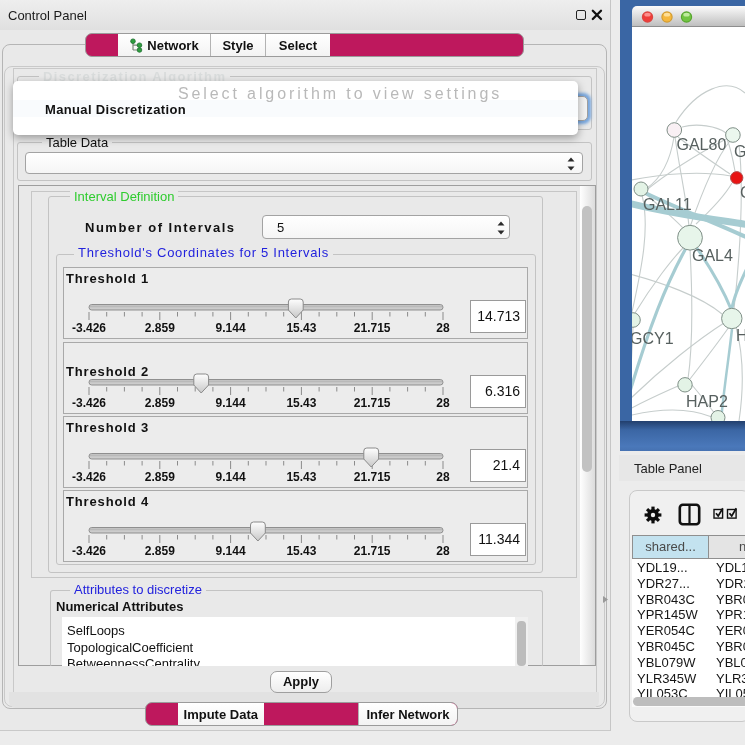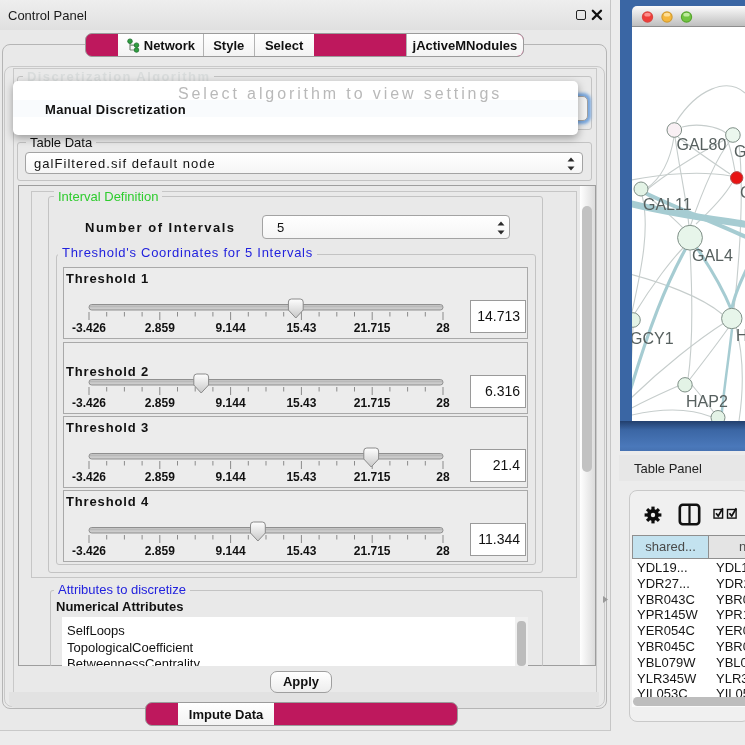--- a/index.html
+++ b/index.html
@@ -15,21 +15,21 @@
 #content{left:2px;top:44px;width:605px;height:665px;border:1px solid #b5b5b5;border-radius:8px;background:#e9e9e9;box-sizing:border-box;}
 #inner{left:13px;top:68px;width:584px;height:624px;border:1px solid #c9c9c9;box-sizing:border-box;}
 
 .seg{display:flex;border:1px solid #9b9b9b;border-radius:7px;overflow:hidden;background:#be185d;box-sizing:border-box;padding-left:32px;}
 .seg .t{display:flex;align-items:center;justify-content:center;font-size:13px;font-weight:bold;color:#111;background:linear-gradient(#ffffff,#f3f3f3);border-left:1px solid #b3b3b3;box-sizing:border-box;}
 .seg .t:first-child{border-left:none;}
 .seg .sel{background:linear-gradient(#8a8a8a,#6d6d6d);color:#e3e3e3;margin-top:47px;}
 #tabbar{left:85px;top:33px;width:439px;height:24px;z-index:30;}
 
 .grp{border:1px solid #c3c3c3;border-radius:3px;box-sizing:border-box;}
-.gt{position:absolute;background:#e9e9e9;padding:0 4px;font-size:13px;line-height:14px;}
+.gt{position:absolute;background:#e9e9e9;padding:0 4px;font-size:13px;line-height:14px;margin-left:16px;}
 
 .combo{background:linear-gradient(#ffffff,#f5f5f5);border:1px solid #a3a3a3;border-radius:4px;box-sizing:border-box;}
 .combo .v{position:absolute;left:8px;top:0;line-height:21px;font-size:13px;color:#111;}
 .stepper{position:absolute;width:9px;}
 
 .tpanel{left:63px;width:465px;height:72px;border:1px solid #a9a9a9;background:#ececec;box-sizing:border-box;}
 .valbox{left:470px;width:56px;height:33px;background:#fff;border:1px solid #9a9a9a;box-sizing:border-box;font-size:14px;text-align:right;line-height:31px;padding-right:5px;}
 
 #popup{left:13px;top:81px;width:565px;height:54px;background:#fff;border-radius:5px;box-shadow:0 3px 9px rgba(0,0,0,0.35);z-index:40;}
 #popup .r2{position:absolute;left:0;top:19px;width:565px;height:17px;background:#f9fbfd;}
@@ -68,37 +68,35 @@
         <path d="M4 3.5 L4 12 M4 7.2 L10.5 7.2 M4 12 L10.5 12" stroke="#7a8a7a" stroke-width="1.2" fill="none"></path>
         <g fill="#2f9e3f" stroke="#1e7030" stroke-width="0.8">
           <circle cx="4" cy="3.2" r="2.3"></circle>
           <circle cx="10.5" cy="7.2" r="2.3"></circle>
           <circle cx="10.5" cy="12" r="2.3"></circle>
         </g>
       </svg>Network</div>
  <div class="t" style="width:55px">Style</div>
  <div class="t" style="width:65px">Select</div>
  <div class="t sel" style="width:100px">Cyni Toolbox</div>
- <div class="t" style="width:127px">jActiveMNodules</div>
 </div>
 
 <div class="abs grp" style="left:17px;top:76px;width:575px;height:54px"></div>
 <div class="abs gt" style="left:23px;top:70px;color:#d9dcdc;font-weight:bold;letter-spacing:1.4px;">Discretization Algorithm</div>
 <div class="abs" style="left:560px;top:96px;width:28px;height:25px;background:#f2f2f2;border:1px solid #9f9f9f;border-radius:5px;box-shadow:0 0 3px 2.5px rgba(100,155,220,.85);box-sizing:border-box;"></div>
 
 <div class="abs" id="popup">
  <div class="r2"></div>
  <div class="abs" style="left:110px;top:4px;width:434px;height:17px;line-height:17px;text-align:center;color:#b9b9b9;font-size:16px;letter-spacing:2.9px;">Select algorithm to view settings</div>
  <div class="abs bold" style="left:4px;top:21px;letter-spacing:0.35px;margin-left:28px;">Manual Discretization</div>
 </div>
 
 <div class="abs grp" style="left:17px;top:142px;width:575px;height:39px"></div>
 <div class="abs gt" style="left:26px;top:136px;color:#111;">Table Data</div>
 <div class="abs combo" style="left:25px;top:152px;width:558px;height:22px;">
- <span class="v" style="letter-spacing:1.05px;">galFiltered.sif default node</span>
  <svg class="stepper" style="left:541px;top:4px" width="8" height="14">
       <path d="M4 0.5 L7.5 4.5 L0.5 4.5 Z" fill="#2a2a2a"></path>
       <path d="M4 13.5 L7.5 9.5 L0.5 9.5 Z" fill="#2a2a2a"></path>
     </svg>
 </div>
 
 <div class="abs" style="left:18px;top:185px;width:578px;height:481px;border:1px solid #9e9e9e;box-sizing:border-box;"></div>
 <div class="abs" style="left:580px;top:186px;width:15px;height:479px;background:linear-gradient(90deg,#ffffff,#dcdcdc);"></div>
 <div class="abs" style="left:582px;top:206px;width:10px;height:266px;background:#c2c2c2;border-radius:5px;"></div>
 <div class="abs" style="left:31px;top:191px;width:546px;height:387px;border:1px solid #c6c6c6;box-sizing:border-box;"></div>
@@ -301,20 +299,21 @@
 <div class="abs" style="left:515px;top:617px;width:13px;height:49px;background:#f0f0f0;"></div>
 <div class="abs" style="left:517px;top:621px;width:9px;height:45px;background:#bcbcbc;border-radius:4px;"></div>
 
 <div class="abs" id="applybar"></div>
 <div class="abs" style="left:9px;top:692px;width:590px;height:16px;background:#e2e2e2;border-bottom-left-radius:7px;border-bottom-right-radius:7px;"></div>
 <div class="abs" id="applybtn"><b>Apply</b></div>
 
 <div class="abs seg" id="btabs">
  <div class="t" style="width:96px">Impute Data</div>
  <div class="t sel" style="width:106px">Discretize Data</div>
+ <div class="t" style="width:111px">Infer Network</div>
 </div>
 
 <div class="abs" id="bluewin"></div>
 <div class="abs" id="blueband"></div>
 <div class="abs" id="mactitle">
  <svg width="113" height="21">
   <circle cx="15.5" cy="11" r="5.7" fill="#d94743"></circle>
       <circle cx="15.5" cy="11" r="4.6" fill="#ee3d39"></circle>
       <ellipse cx="15.5" cy="8.7" rx="3.2" ry="1.9" fill="#ff9d9b" opacity=".85"></ellipse>
   <circle cx="35" cy="11" r="5.7" fill="#d09b32"></circle>

